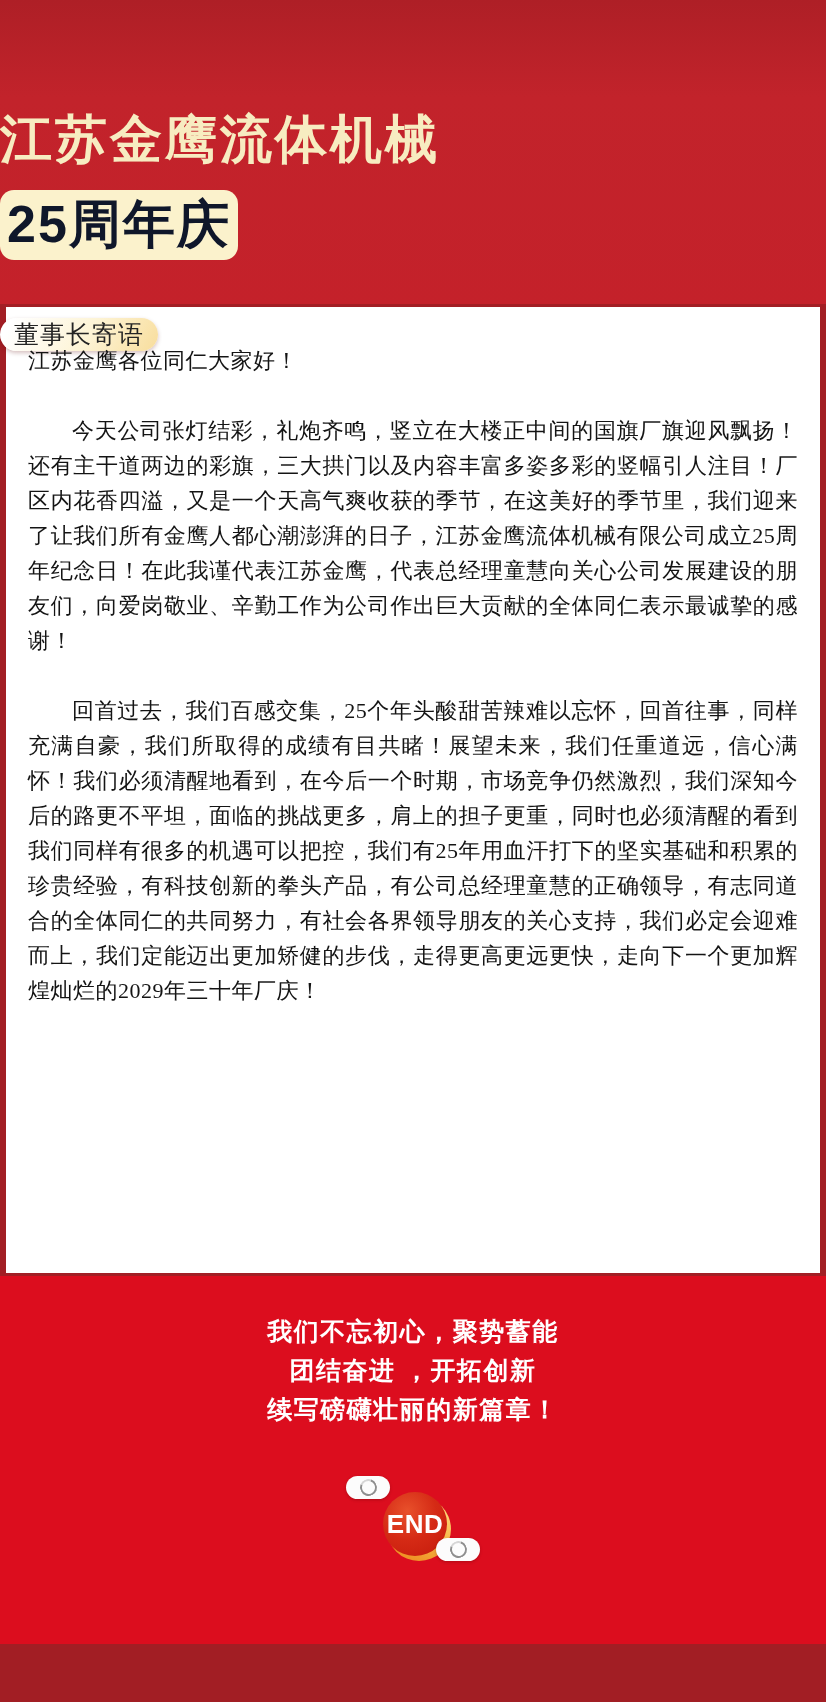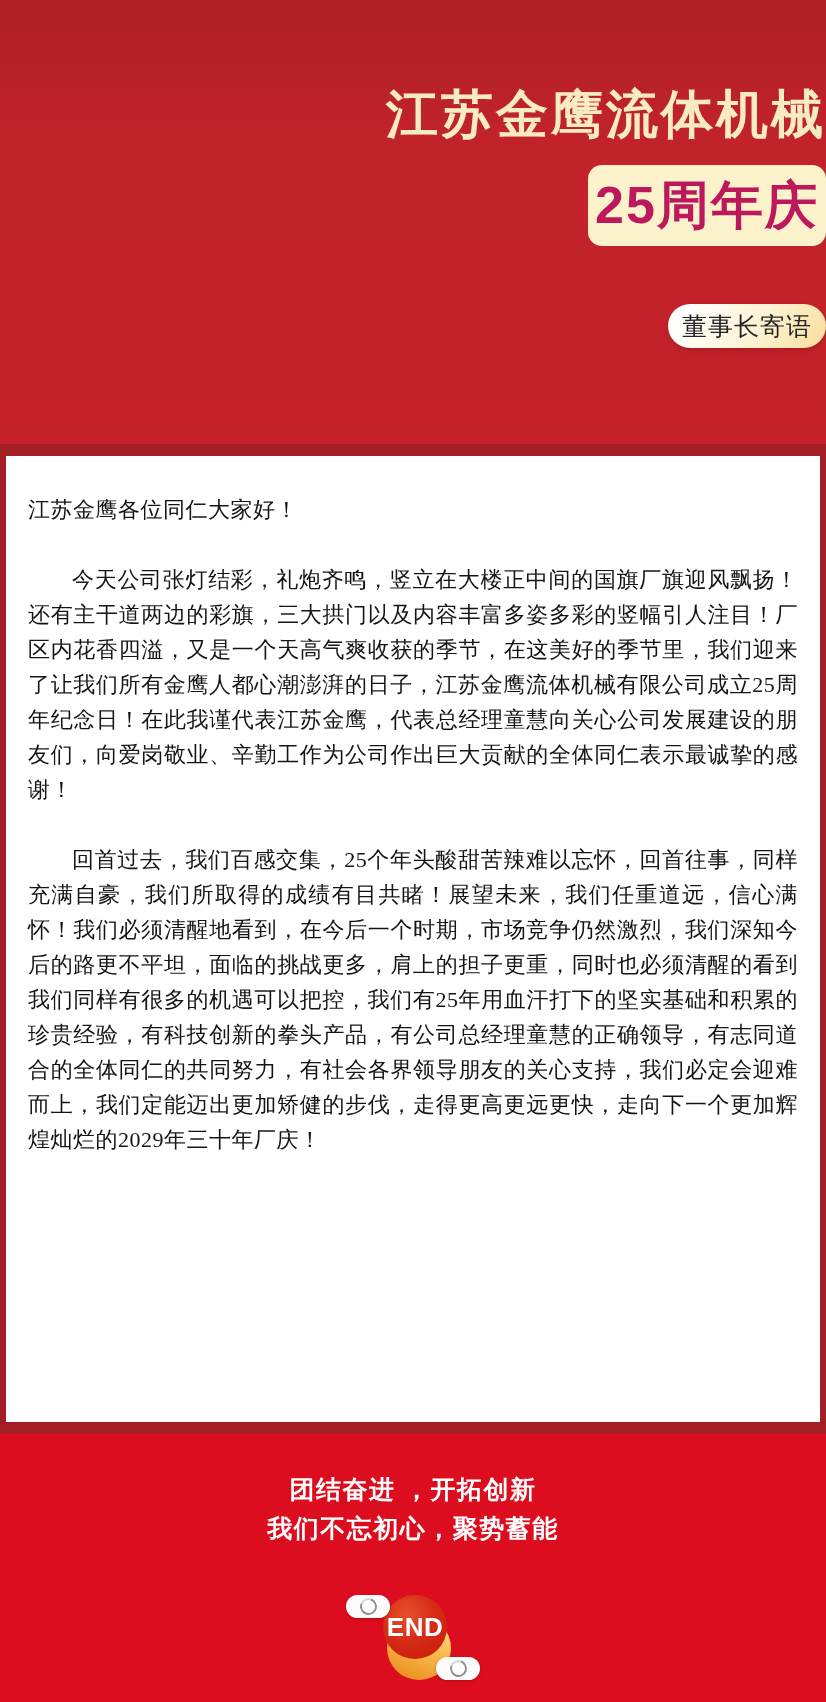--- a/index.html
+++ b/index.html
@@ -8,27 +8,27 @@
   }
   body {
     width: 826px;
     min-height: 1702px;
     font-family: "Liberation Sans", sans-serif;
     background: #a21e24;
   }
 
   
   .header {
-    height: 444px;
+    height: 304px;
     background: linear-gradient(180deg, #ae1f26 0%, #c2232b 32%, #c4212a 100%);
     display: flex;
     flex-direction: column;
-    align-items: flex-end;
-    box-sizing: border-box;
-    padding-top: 86px;
+    align-items: flex-start;
+    box-sizing: border-box;
+    padding-top: 111px;
   }
   .company-title {
     font-size: 52px;
     font-weight: 900;
     letter-spacing: 3px;
     color: #f7ecc1;
     line-height: 1.1;
     text-align: center;
   }
   .anniv-badge {
@@ -37,21 +37,21 @@
     height: 81px;
     background: #fbf2cc;
     border-radius: 14px;
     display: flex;
     align-items: center;
     justify-content: center;
   }
   .anniv-badge .badge-text {
     font-size: 52px;
     font-weight: 900;
-    color: #be185d;
+    color: #0f172a;
     letter-spacing: 2px;
   }
   .section-pill {
     margin-top: 58px;
     width: 158px;
     height: 44px;
     border-radius: 22px;
     background: linear-gradient(120deg, #ffffff 8%, #fdf4d6 55%, #f8dd9c 100%);
     display: flex;
     align-items: center;
@@ -61,21 +61,21 @@
   .section-pill .pill-text {
     font-size: 25px;
     font-weight: 400;
     color: #242424;
     letter-spacing: 1px;
   }
 
   
   .main-wrap {
     background: #a21e24;
-    padding: 12px 6px;
+    padding: 3px 6px;
   }
   .card {
     background: #ffffff;
     box-sizing: border-box;
     padding: 36px 22px 19px 22px;
     min-height: 966px;
   }
   .card p {
     margin: 35px 0 0 0;
     font-family: "Liberation Serif", serif;
@@ -146,21 +146,21 @@
     top: 21px;
     width: 64px;
     height: 64px;
     border-radius: 50%;
     background: linear-gradient(205deg, #ffe189 5%, #f8bc4e 45%, #ef9426 85%);
     z-index: 1;
   }
   .end-circle {
     position: absolute;
     left: 37px;
-    top: 0;
+    top: 16px;
     width: 64px;
     height: 64px;
     border-radius: 50%;
     background: radial-gradient(circle at 38% 30%, #e8512b 0%, #d52a15 48%, #c41a0b 100%);
     display: flex;
     align-items: center;
     justify-content: center;
     z-index: 2;
     text-align: right;
   }
@@ -186,22 +186,23 @@
 
 <div class="main-wrap">
   <div class="card">
     <p class="greeting">江苏金鹰各位同仁大家好！</p>
     <p class="indent">今天公司张灯结彩，礼炮齐鸣，竖立在大楼正中间的国旗厂旗迎风飘扬！还有主干道两边的彩旗，三大拱门以及内容丰富多姿多彩的竖幅引人注目！厂区内花香四溢，又是一个天高气爽收获的季节，在这美好的季节里，我们迎来了让我们所有金鹰人都心潮澎湃的日子，江苏金鹰流体机械有限公司成立25周年纪念日！在此我谨代表江苏金鹰，代表总经理童慧向关心公司发展建设的朋友们，向爱岗敬业、辛勤工作为公司作出巨大贡献的全体同仁表示最诚挚的感谢！</p>
     <p class="indent">回首过去，我们百感交集，25个年头酸甜苦辣难以忘怀，回首往事，同样充满自豪，我们所取得的成绩有目共睹！展望未来，我们任重道远，信心满怀！我们必须清醒地看到，在今后一个时期，市场竞争仍然激烈，我们深知今后的路更不平坦，面临的挑战更多，肩上的担子更重，同时也必须清醒的看到我们同样有很多的机遇可以把控，我们有25年用血汗打下的坚实基础和积累的珍贵经验，有科技创新的拳头产品，有公司总经理童慧的正确领导，有志同道合的全体同仁的共同努力，有社会各界领导朋友的关心支持，我们必定会迎难而上，我们定能迈出更加矫健的步伐，走得更高更远更快，走向下一个更加辉煌灿烂的2029年三十年厂庆！</p>
   </div>
 </div>
 
 <div class="footer">
+  <div class="slogan">我们不忘初心，聚势蓄能</div>
   <div class="slogan">团结奋进 ，开拓创新</div>
-  <div class="slogan">我们不忘初心，聚势蓄能</div>
+  <div class="slogan">续写磅礴壮丽的新篇章！</div>
 
   <div class="end-cluster">
     <div class="mini-pill pill-a">
       <span class="ring"></span>
     </div>
     <div class="end-gold"></div>
     <div class="end-circle">
       <span class="end-text">END</span>
     </div>
     <div class="mini-pill pill-b">

